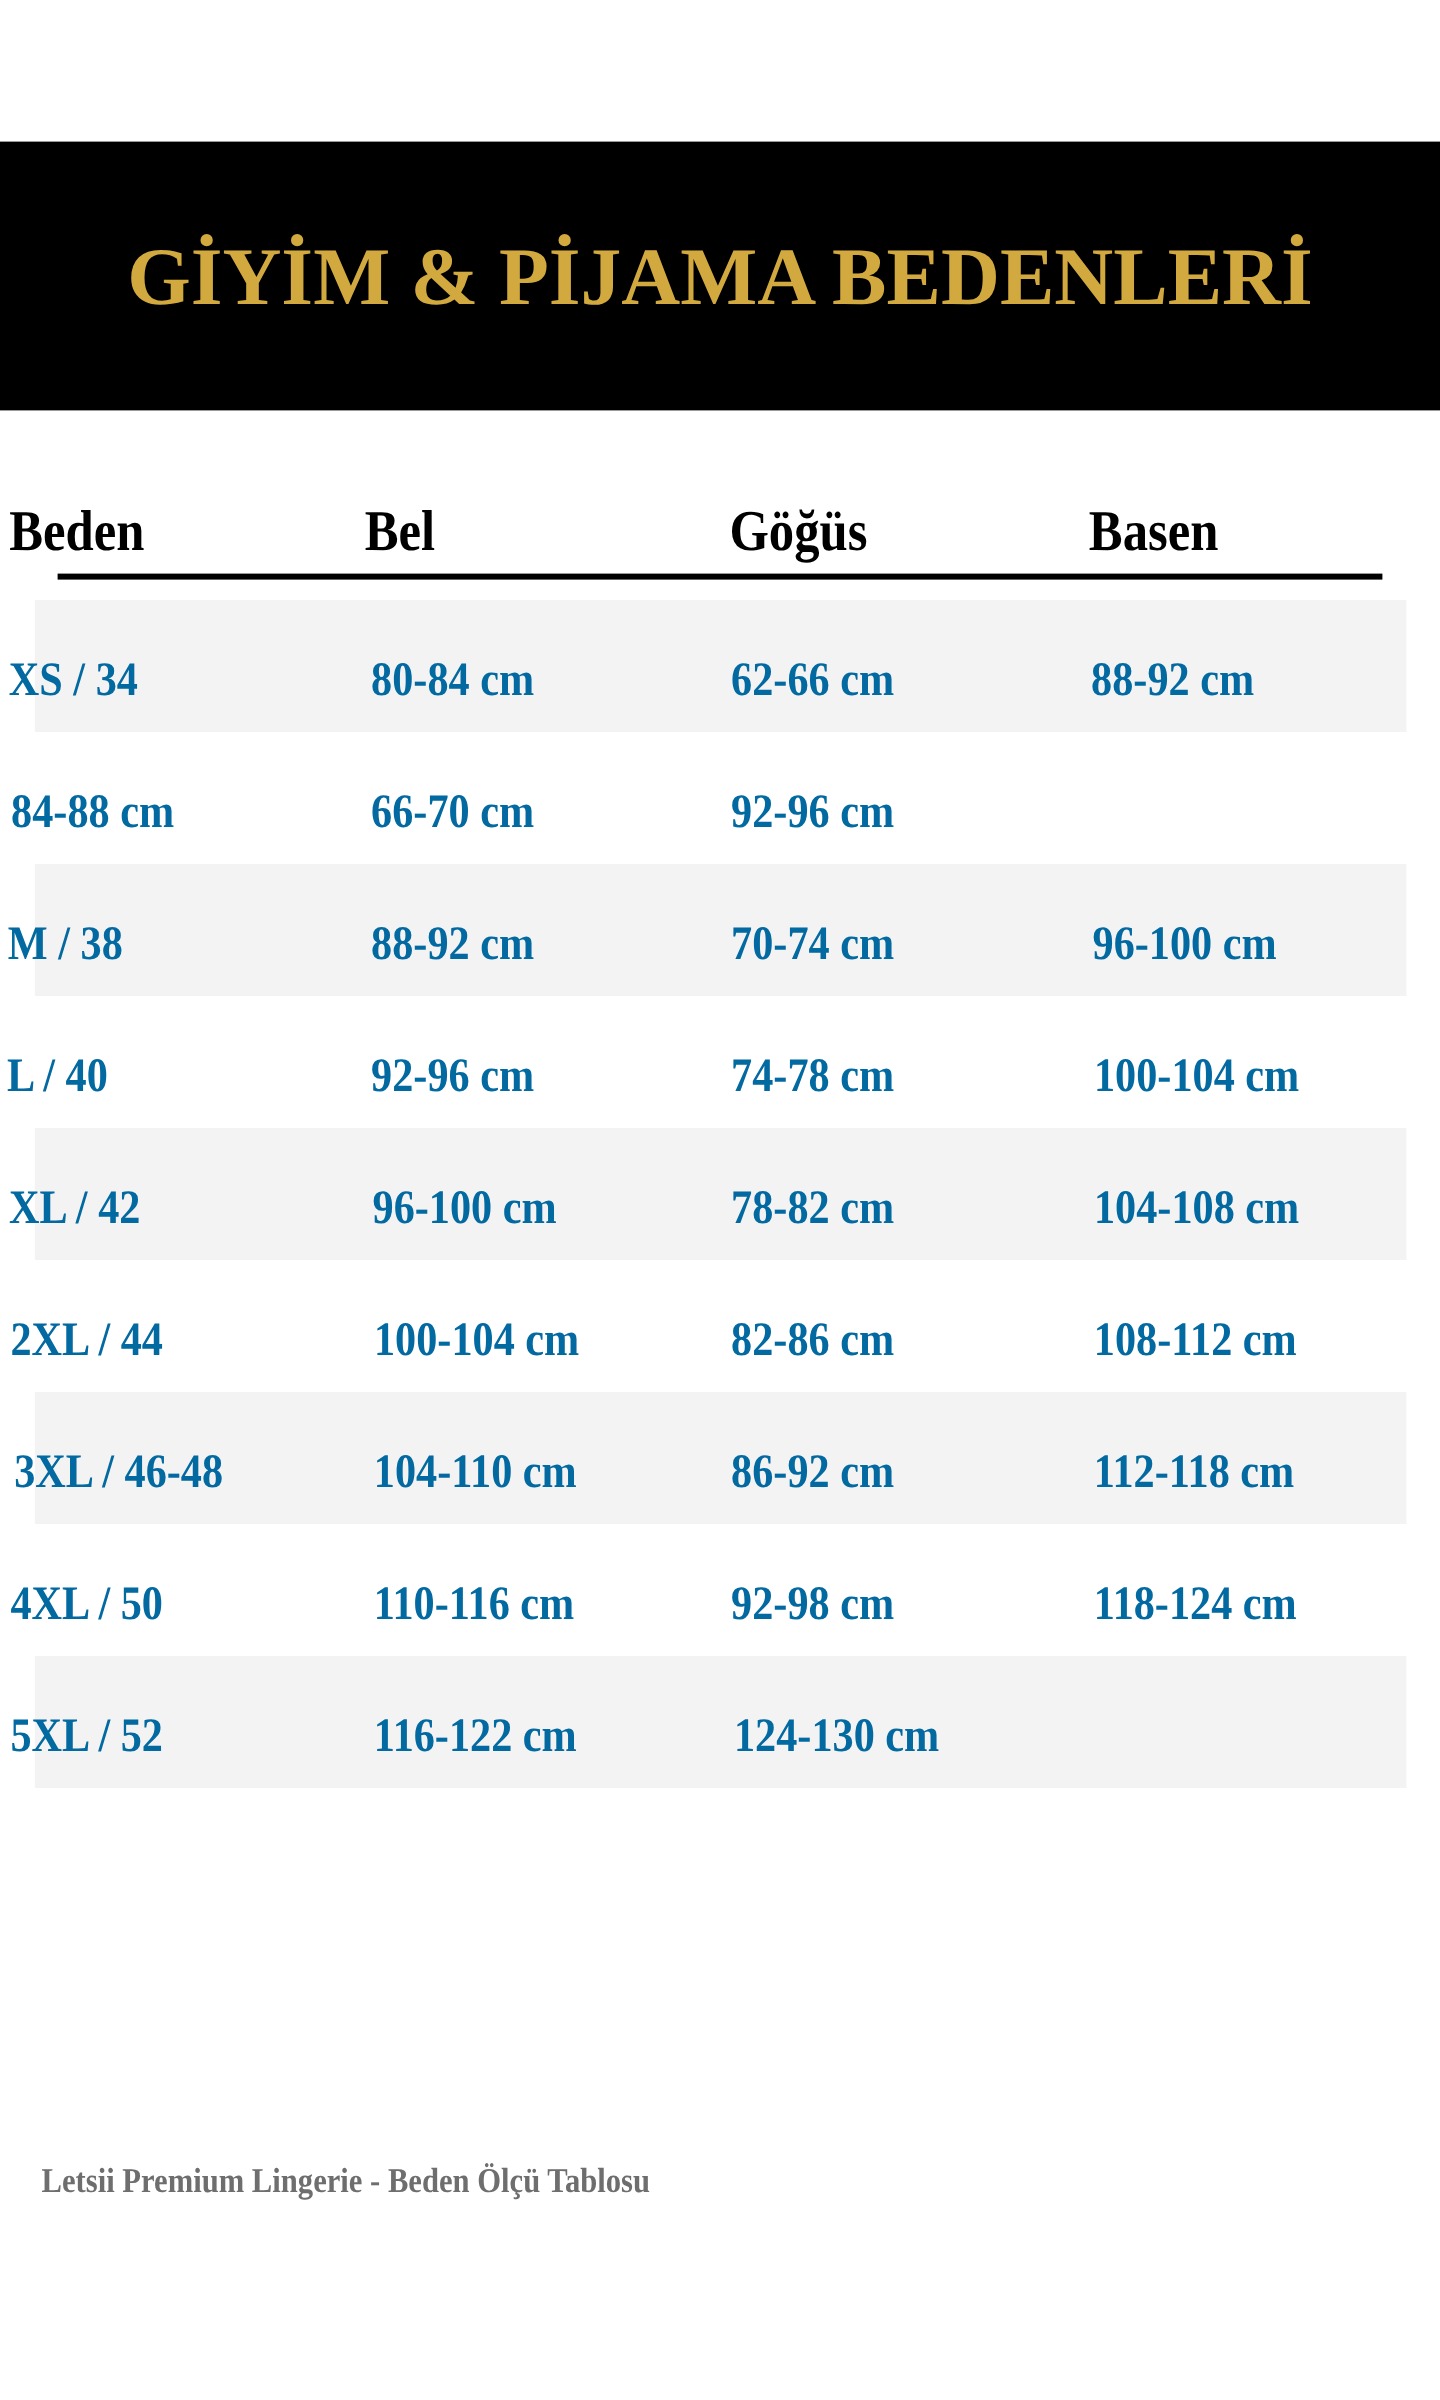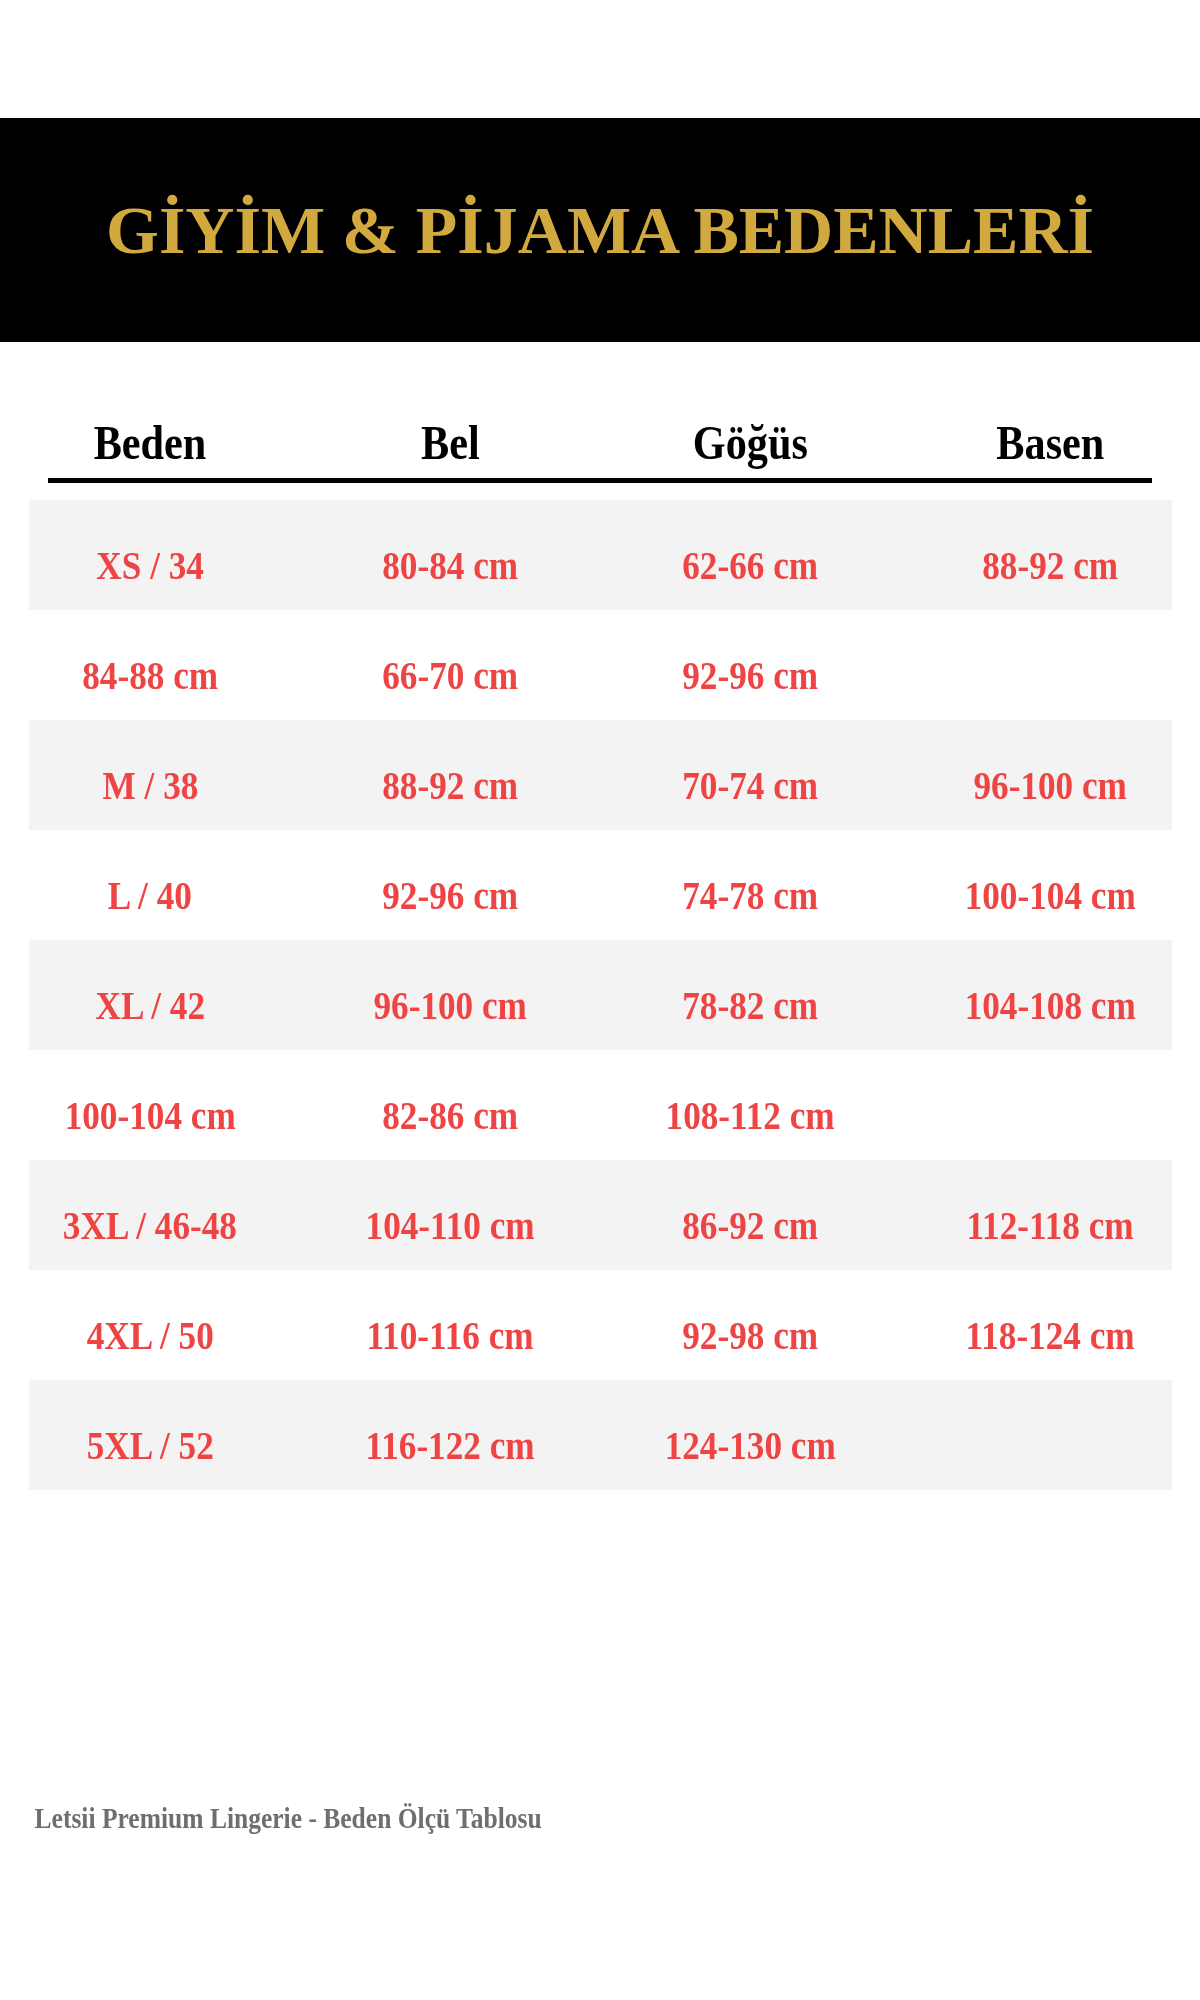--- a/index.html
+++ b/index.html
@@ -21,21 +21,21 @@
   .title {
     margin: 0;
     color: #D2A93E;
     font-size: 68px;
     font-weight: bold;
     white-space: nowrap;
     letter-spacing: 0px;
   }
 
   
-  .cell { width: 300px; text-align: center; box-sizing: border-box; }
+  .cell { width: 300px; box-sizing: border-box; }
   .condensed { display: inline-block; transform: scaleX(0.88); transform-origin: center; white-space: nowrap; }
 
   .header-row {
     height: 136px;
     display: flex; align-items: flex-end;
     padding-bottom: 8px; box-sizing: border-box;
   }
   .header-row .cell { font-size: 48px; font-weight: bold; color: #000000; }
 
   .rule {
@@ -45,21 +45,21 @@
   }
 
   .rows { margin-top: 17px; }
   .row {
     height: 110px;
     display: flex; align-items: center;
     position: relative;
   }
   .row .cell {
     position: relative; top: 10px; z-index: 1;
-    font-size: 40px; font-weight: bold; color: #ef4444;
+    font-size: 40px; font-weight: bold; color: #0369a1;
   }
   .row.stripe::before {
     content: "";
     position: absolute; left: 29px; right: 28px; top: 0; bottom: 0;
     background: #F3F3F3;
     z-index: 0;
   }
 
   
   .footer {
@@ -120,20 +120,21 @@
       </div>
 
       <div class="row stripe">
         <div class="cell"><span class="condensed">XL / 42</span></div>
         <div class="cell"><span class="condensed">96-100 cm</span></div>
         <div class="cell"><span class="condensed">78-82 cm</span></div>
         <div class="cell"><span class="condensed">104-108 cm</span></div>
       </div>
 
       <div class="row">
+        <div class="cell"><span class="condensed">2XL / 44</span></div>
         <div class="cell"><span class="condensed">100-104 cm</span></div>
         <div class="cell"><span class="condensed">82-86 cm</span></div>
         <div class="cell"><span class="condensed">108-112 cm</span></div>
       </div>
 
       <div class="row stripe">
         <div class="cell"><span class="condensed">3XL / 46-48</span></div>
         <div class="cell"><span class="condensed">104-110 cm</span></div>
         <div class="cell"><span class="condensed">86-92 cm</span></div>
         <div class="cell"><span class="condensed">112-118 cm</span></div>

